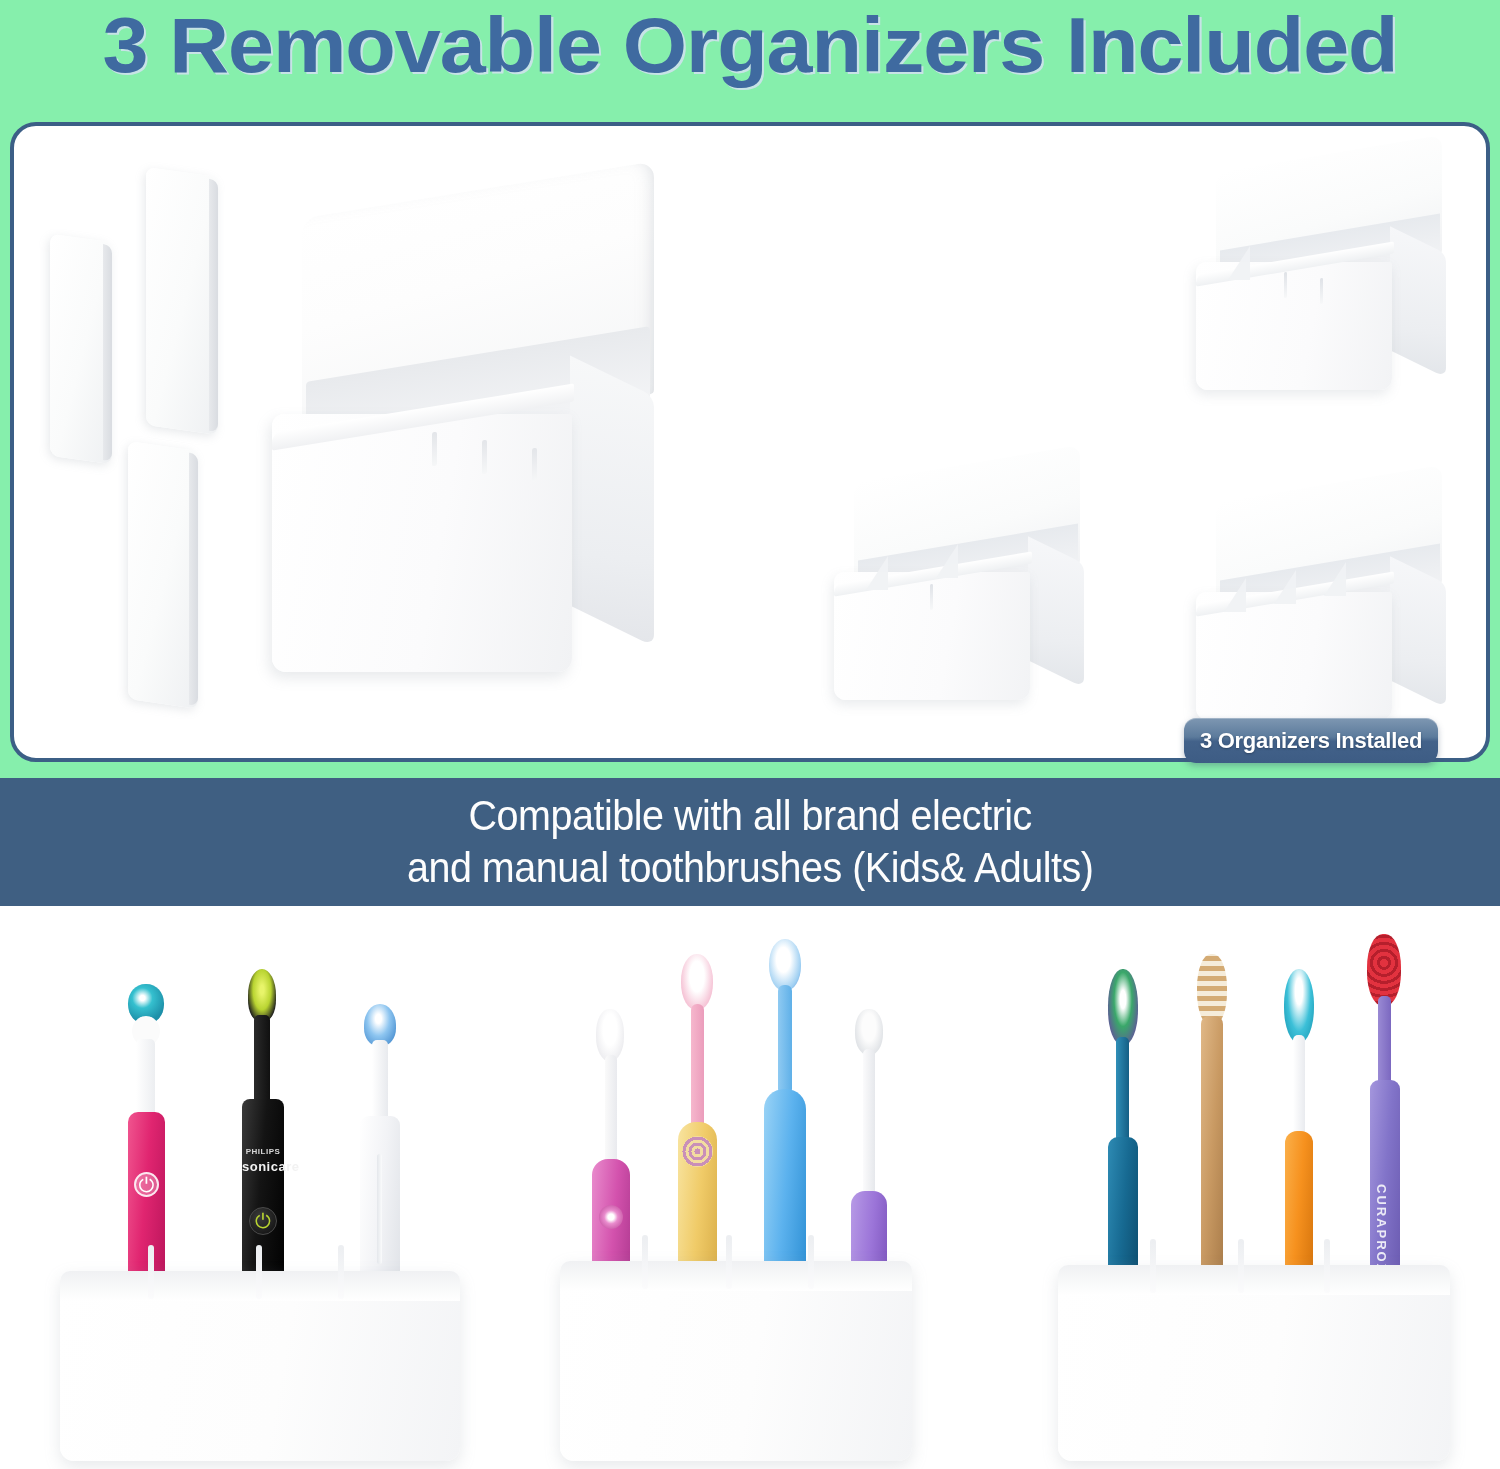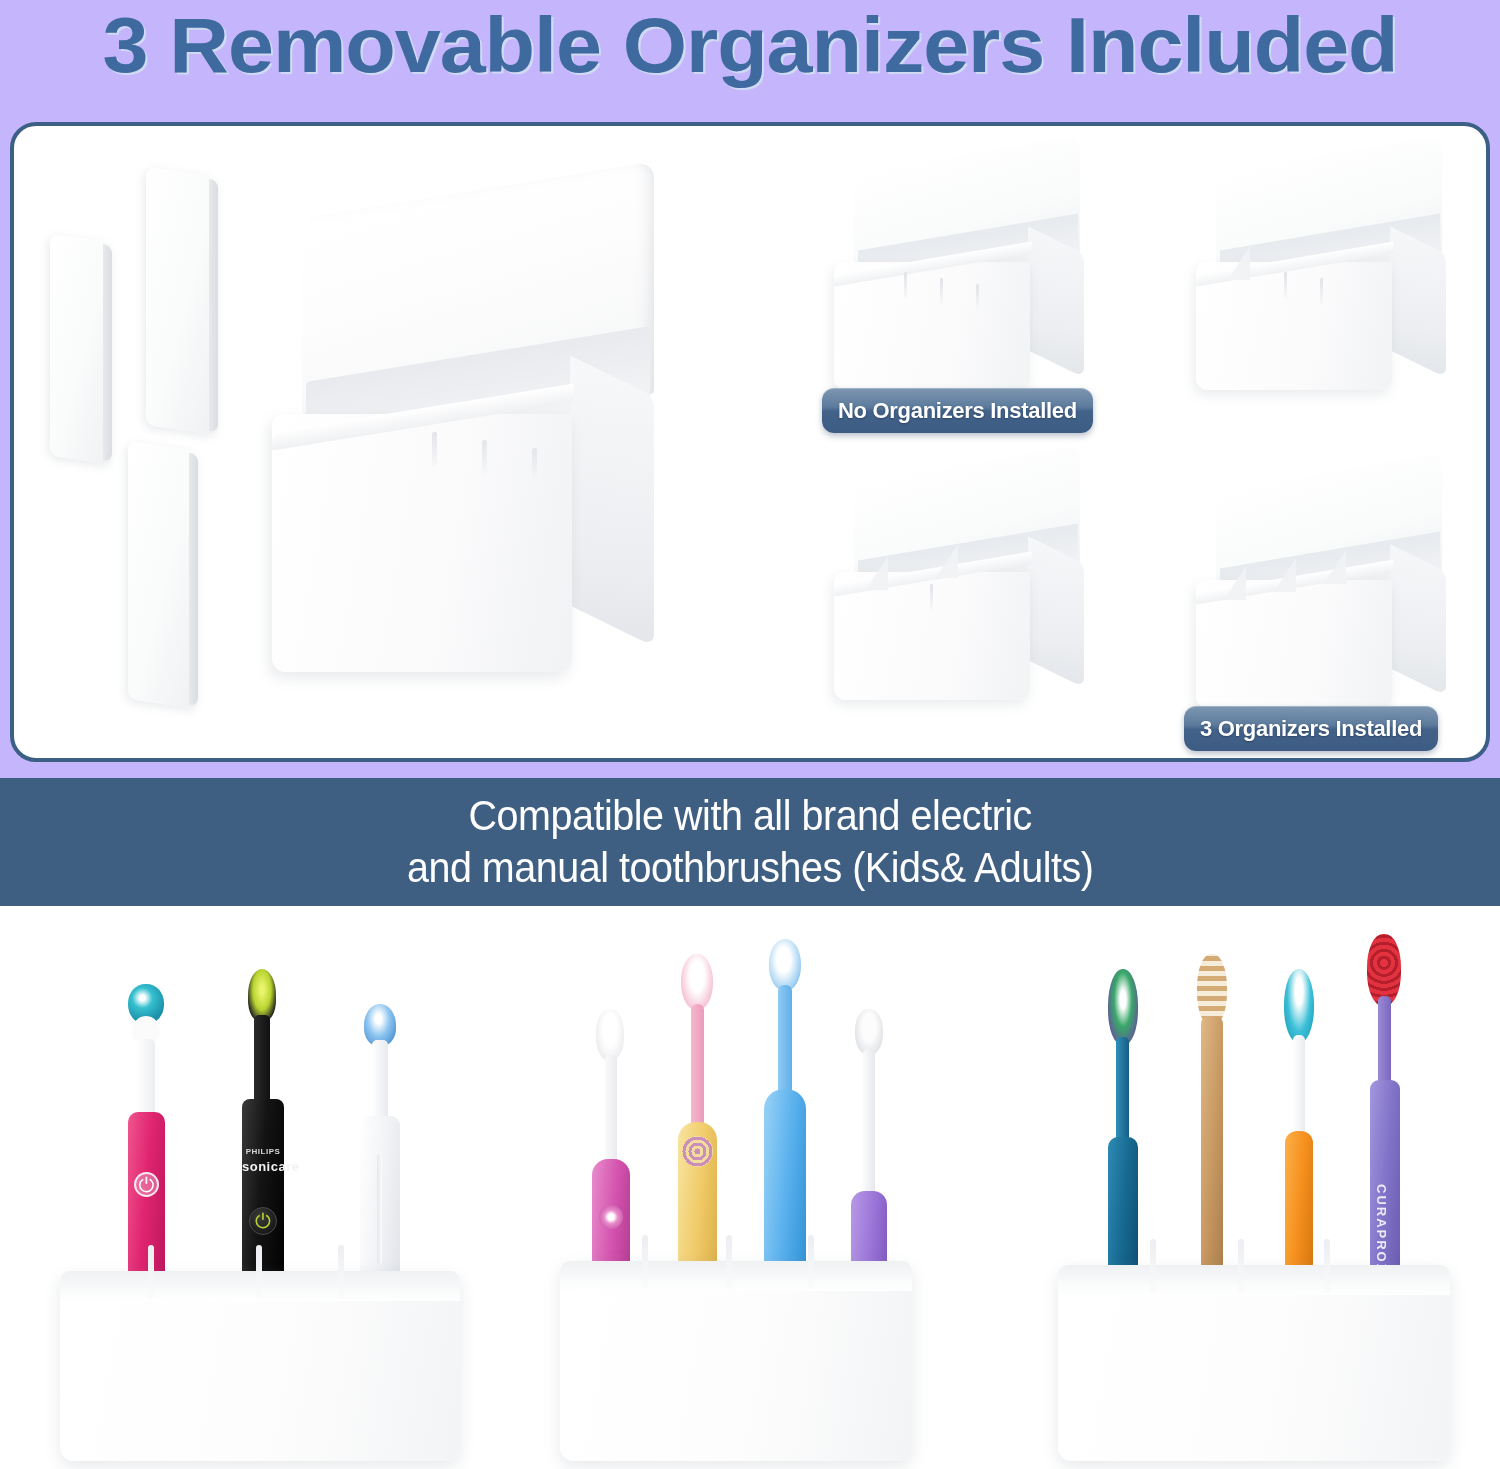--- a/index.html
+++ b/index.html
@@ -2,21 +2,21 @@
 <html><head>
 <meta charset="utf-8">
 <style>
   * { box-sizing: border-box; margin: 0; padding: 0; }
   html, body {
     width: 1500px; height: 1469px;
     background: #ffffff;
     font-family: "Liberation Sans", sans-serif;
     overflow: hidden;
   }
-  #page { position: relative; width: 1500px; height: 1469px; background:#c4b5fd; }
+  #page { position: relative; width: 1500px; height: 1469px; background:#86efac; }
 
   
   .title {
     position: absolute; left: 0; top: 2px; width: 1500px;
     text-align: center;
     font-family: "Liberation Sans", sans-serif;
     font-weight: 700;
     font-size: 78px;
     line-height: 86px;
     letter-spacing: -1px;
@@ -237,34 +237,20 @@
       <div class="hero-back"></div>
       <div class="hero-inner"></div>
       <div class="hero-side"></div>
       <div class="hero-front"></div>
       <div class="hero-rim"></div>
       <div class="hero-slot" style="left:188px; top:246px; transform:skewY(-9deg);"></div>
       <div class="hero-slot" style="left:238px; top:254px; transform:skewY(-9deg);"></div>
       <div class="hero-slot" style="left:288px; top:262px; transform:skewY(-9deg);"></div>
     </div>
 
-    <div class="variant" style="left:790px; top:22px;">
-      <div class="vbox">
-        <div class="v-shadow"></div>
-        <div class="v-back"></div>
-        <div class="v-inner"></div>
-        <div class="v-side"></div>
-        <div class="v-front"></div>
-        <div class="v-rim"></div>
-        <div class="v-div" style="left:86px; top:118px; transform:skewY(-9deg);"></div>
-        <div class="v-div" style="left:122px; top:124px; transform:skewY(-9deg);"></div>
-        <div class="v-div" style="left:158px; top:130px; transform:skewY(-9deg);"></div>
-      </div>
-      <div class="badge" style="left:18px; top:240px;">No Organizers Installed</div>
-    </div>
 
     <div class="variant" style="left:1152px; top:22px;">
       <div class="vbox">
         <div class="v-shadow"></div>
         <div class="v-back"></div>
         <div class="v-inner"></div>
         <div class="v-side"></div>
         <div class="v-front"></div>
         <div class="v-rim"></div>
         <div class="v-wedge" style="left:48px; top:92px;"></div>
@@ -280,21 +266,21 @@
         <div class="v-inner"></div>
         <div class="v-side"></div>
         <div class="v-front"></div>
         <div class="v-rim"></div>
         <div class="v-wedge" style="left:48px; top:92px;"></div>
         <div class="v-wedge" style="left:118px; top:80px;"></div>
         <div class="v-div" style="left:112px; top:120px; transform:skewY(-9deg);"></div>
       </div>
     </div>
 
-    <div class="variant" style="left:1152px; top:340px;">
+    <div class="variant" style="left:1152px; top:352px;">
       <div class="vbox">
         <div class="v-shadow"></div>
         <div class="v-back"></div>
         <div class="v-inner"></div>
         <div class="v-side"></div>
         <div class="v-front"></div>
         <div class="v-rim"></div>
         <div class="v-wedge" style="left:44px; top:94px;"></div>
         <div class="v-wedge" style="left:94px; top:86px;"></div>
         <div class="v-wedge" style="left:144px; top:78px;"></div>

